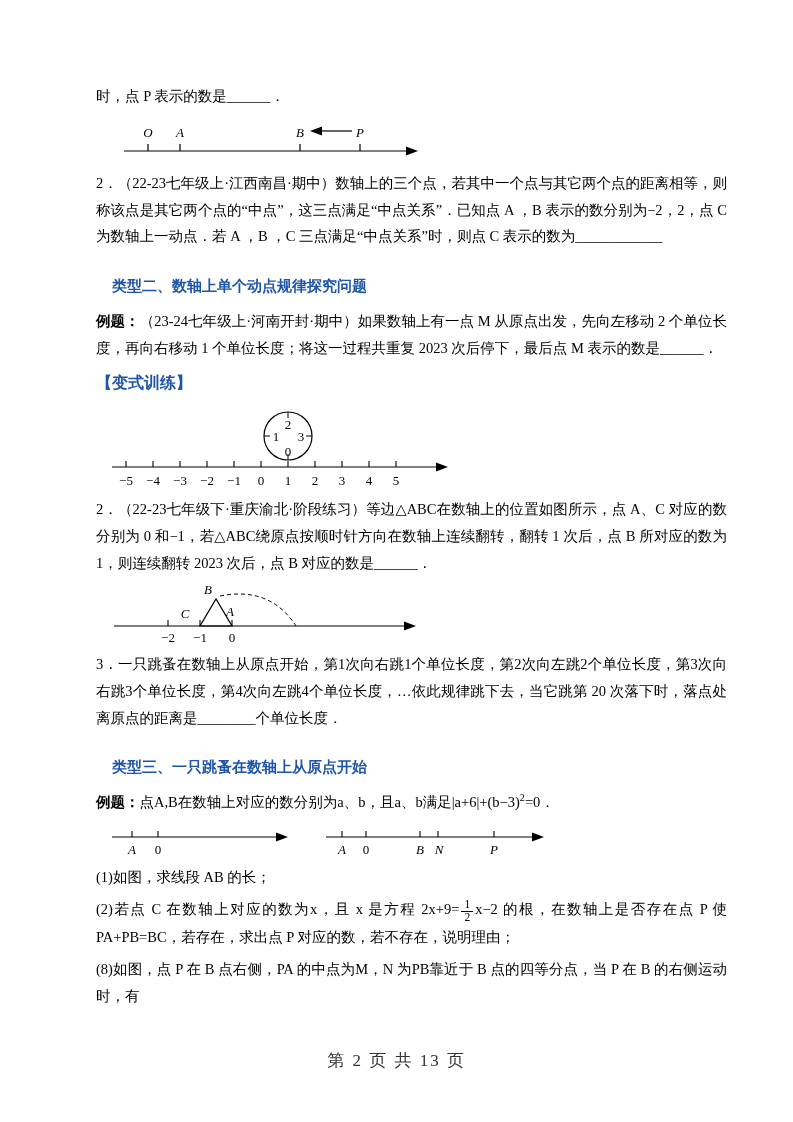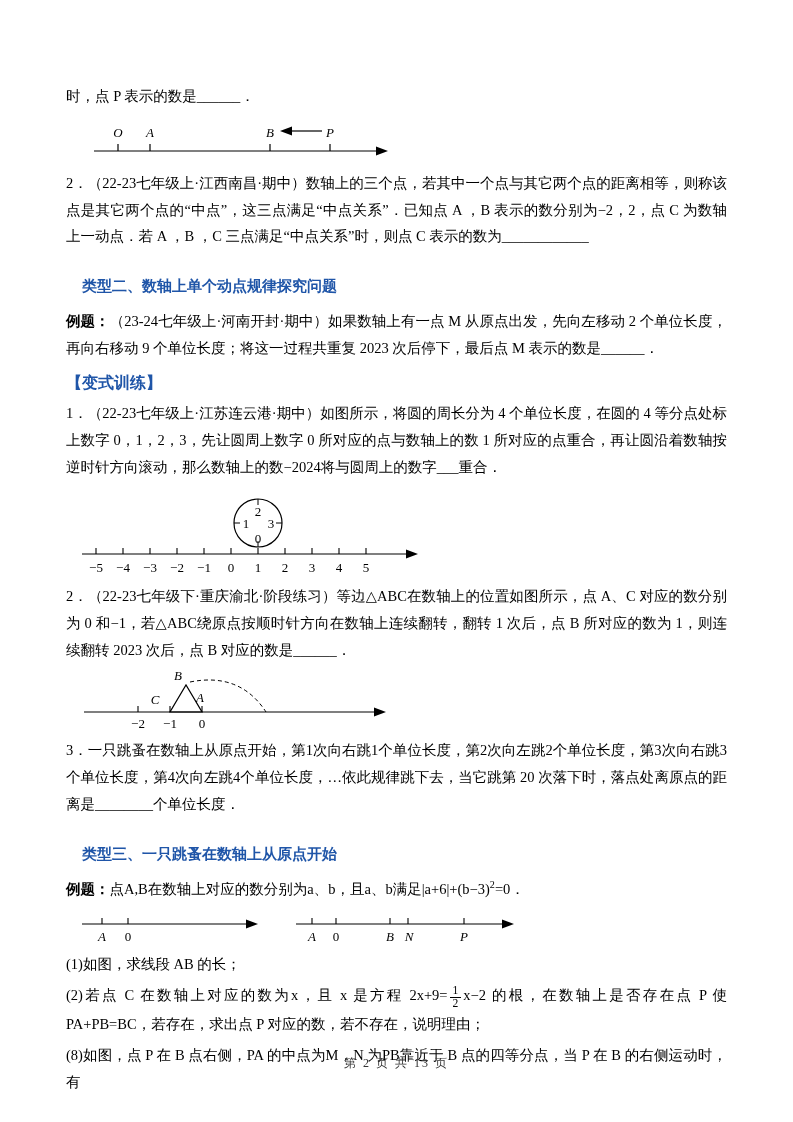--- a/index.html
+++ b/index.html
@@ -5,21 +5,21 @@
   * { margin: 0; padding: 0; box-sizing: border-box; }
   html, body { background: #ffffff; }
   body {
     width: 793px; height: 1122px;
     position: relative;
     font-family: "Liberation Serif", "DejaVu Serif", serif;
     font-size: 14.5px;
     color: #000;
     overflow: hidden;
   }
-  .page { padding: 78px 66px 0 66px; }
+  .page { padding: 78px 66px 0 96px; }
   .para {
     line-height: 1.85;
     text-align: justify;
     margin: 5px 0;
   }
   .heading {
     color: #1f55a8;
     font-weight: bold;
     font-size: 15px;
     margin: 24px 0 10px 16px;
@@ -48,21 +48,21 @@
     font-size: 0.8em;
     margin: 0 2px;
   }
   .frac .num { display: block; border-bottom: 1px solid #000; padding: 0 3px; }
   .frac .den { display: block; padding: 0 3px; }
   sup { font-size: 0.7em; }
   .footer {
     position: absolute;
     left: 0; right: 0; bottom: 50px;
     text-align: center;
-    font-size: 12px;
+    font-size: 17px;
     color: #333;
     letter-spacing: 2px;
   }
 </style>
 </head>
 <body>
 
 <div class="page">
 
   <p class="para">时，点 P 表示的数是______．</p>
@@ -80,26 +80,25 @@
     <text class="var" x="252" y="22" text-anchor="middle">P</text>
     <line x1="244" y1="16" x2="212" y2="16" stroke="#000" stroke-width="1.2"></line>
     <polygon points="202,16 214,11.5 214,20.5" fill="#000"></polygon>
   </svg>
 
   <p class="para">2．（22-23七年级上·江西南昌·期中）数轴上的三个点，若其中一个点与其它两个点的距离相等，则称该点是其它两个点的“中点”，这三点满足“中点关系”．已知点 A ，B 表示的数分别为−2，2，点 C 为数轴上一动点．若 A ，B ，C 三点满足“中点关系”时，则点 C 表示的数为____________</p>
 
   <h3 class="heading">类型二、数轴上单个动点规律探究问题</h3>
 
   <p class="para">
-    <b class="ex-label">例题：</b><span>（23-24七年级上·河南开封·期中）如果数轴上有一点 M 从原点出发，先向左移动 2 个单位长度，再向右移动 9 个单位长度；将这一过程共重复 2023 次后停下，最后点 M 表示的数是______．</span>
+    <b class="ex-label">例题：</b><span>（23-24七年级上·河南开封·期中）如果数轴上有一点 M 从原点出发，先向左移动 2 个单位长度，再向右移动 1 个单位长度；将这一过程共重复 2023 次后停下，最后点 M 表示的数是______．</span>
   </p>
 
   <h4 class="sub-heading">【变式训练】</h4>
 
-  <p class="para">1．（22-23七年级上·江苏连云港·期中）如图所示，将圆的周长分为 4 个单位长度，在圆的 4 等分点处标上数字 0，1，2，3，先让圆周上数字 0 所对应的点与数轴上的数 1 所对应的点重合，再让圆沿着数轴按逆时针方向滚动，那么数轴上的数−2024将与圆周上的数字___重合．</p>
 
   <svg class="diagram" width="352" height="92" viewBox="0 0 352 92">
     <line x1="4" y1="68" x2="328" y2="68" stroke="#000" stroke-width="1.2"></line>
     <polygon points="340,68 328,63.5 328,72.5" fill="#000"></polygon>
     <line x1="18" y1="62" x2="18" y2="68" stroke="#000" stroke-width="1.1"></line>
     <line x1="45" y1="62" x2="45" y2="68" stroke="#000" stroke-width="1.1"></line>
     <line x1="72" y1="62" x2="72" y2="68" stroke="#000" stroke-width="1.1"></line>
     <line x1="99" y1="62" x2="99" y2="68" stroke="#000" stroke-width="1.1"></line>
     <line x1="126" y1="62" x2="126" y2="68" stroke="#000" stroke-width="1.1"></line>
     <line x1="153" y1="62" x2="153" y2="68" stroke="#000" stroke-width="1.1"></line>

